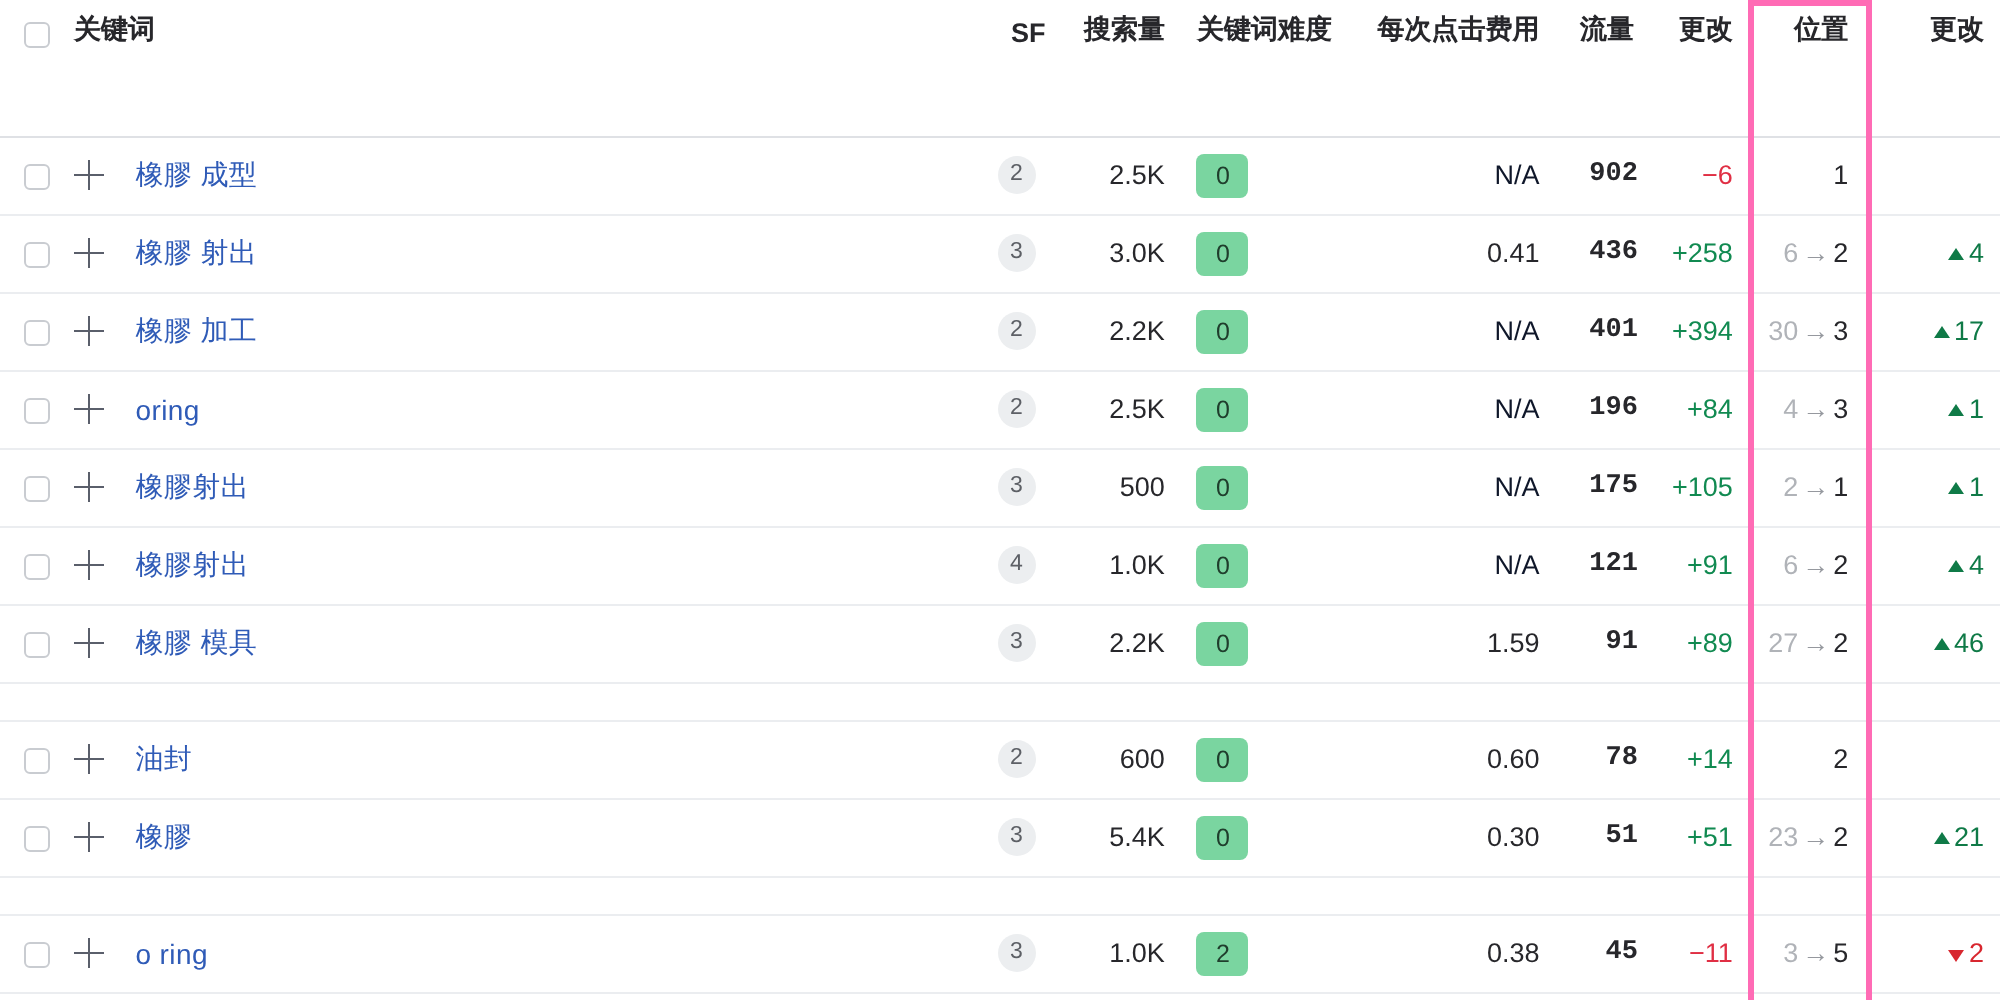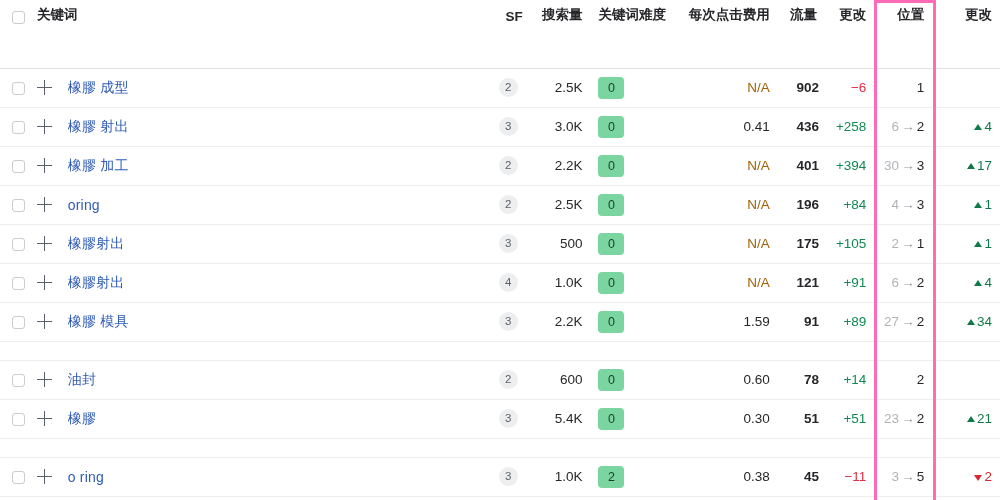--- a/index.html
+++ b/index.html
@@ -138,24 +138,24 @@
     border-radius: 4px;
     background: #7ad5a0;
     color: #1f3d2c;
     font-size: 12.5px;
     text-align: center;
     padding: 0 5px;
   }
 
   
   td.cell-cpc { text-align: right; padding-right: 8px !important; }
-  .na { color: #a16207; }
-
-  
-  td.cell-traf { text-align: right; padding-right: 4px !important; font-weight: bold; font-size: 13.5px; }
+  .na { color: #0f172a; }
+
+  
+  td.cell-traf { text-align: right; padding-right: 4px !important; font-weight: bold; font-size: 13.5px; font-family: Liberation Mono, monospace; }
 
   
   td.cell-chg1 { text-align: right; padding-right: 6px !important; font-size: 13.5px; }
   .pos-val { color: #118a51; }
   .neg-val { color: #e02f44; }
 
   
   td.cell-pos { text-align: right; padding-right: 12px !important; font-size: 13.5px; }
   .pos-from { color: #b0b3b8; }
   .pos-arrow { color: #95989e; padding: 0 2px; }
@@ -313,21 +313,21 @@
           <td class="cell-check"><span class="checkbox"></span></td>
           <td class="cell-plus"><span class="plus-icon"></span></td>
           <td class="cell-kw"><a class="kw-link">橡膠 模具</a></td>
           <td class="cell-sf"><span class="sf-badge">3</span></td>
           <td class="cell-vol">2.2K</td>
           <td class="cell-kd"><span class="kd-badge">0</span></td>
           <td class="cell-cpc"><span>1.59</span></td>
           <td class="cell-traf">91</td>
           <td class="cell-chg1"><span class="pos-val">+89</span></td>
           <td class="cell-pos"><span class="pos-from">27</span><span class="pos-arrow">→</span><span class="pos-to">2</span></td>
-          <td class="cell-chg2"><span class="tri-up"></span><span class="chg-up">34</span></td>
+          <td class="cell-chg2"><span class="tri-up"></span><span class="chg-up">46</span></td>
         </tr>
         <tr class="spacer-row">
           <td colspan="11"></td>
         </tr>
         <tr class="data-row">
           <td class="cell-check"><span class="checkbox"></span></td>
           <td class="cell-plus"><span class="plus-icon"></span></td>
           <td class="cell-kw"><a class="kw-link">油封</a></td>
           <td class="cell-sf"><span class="sf-badge">2</span></td>
           <td class="cell-vol">600</td>

